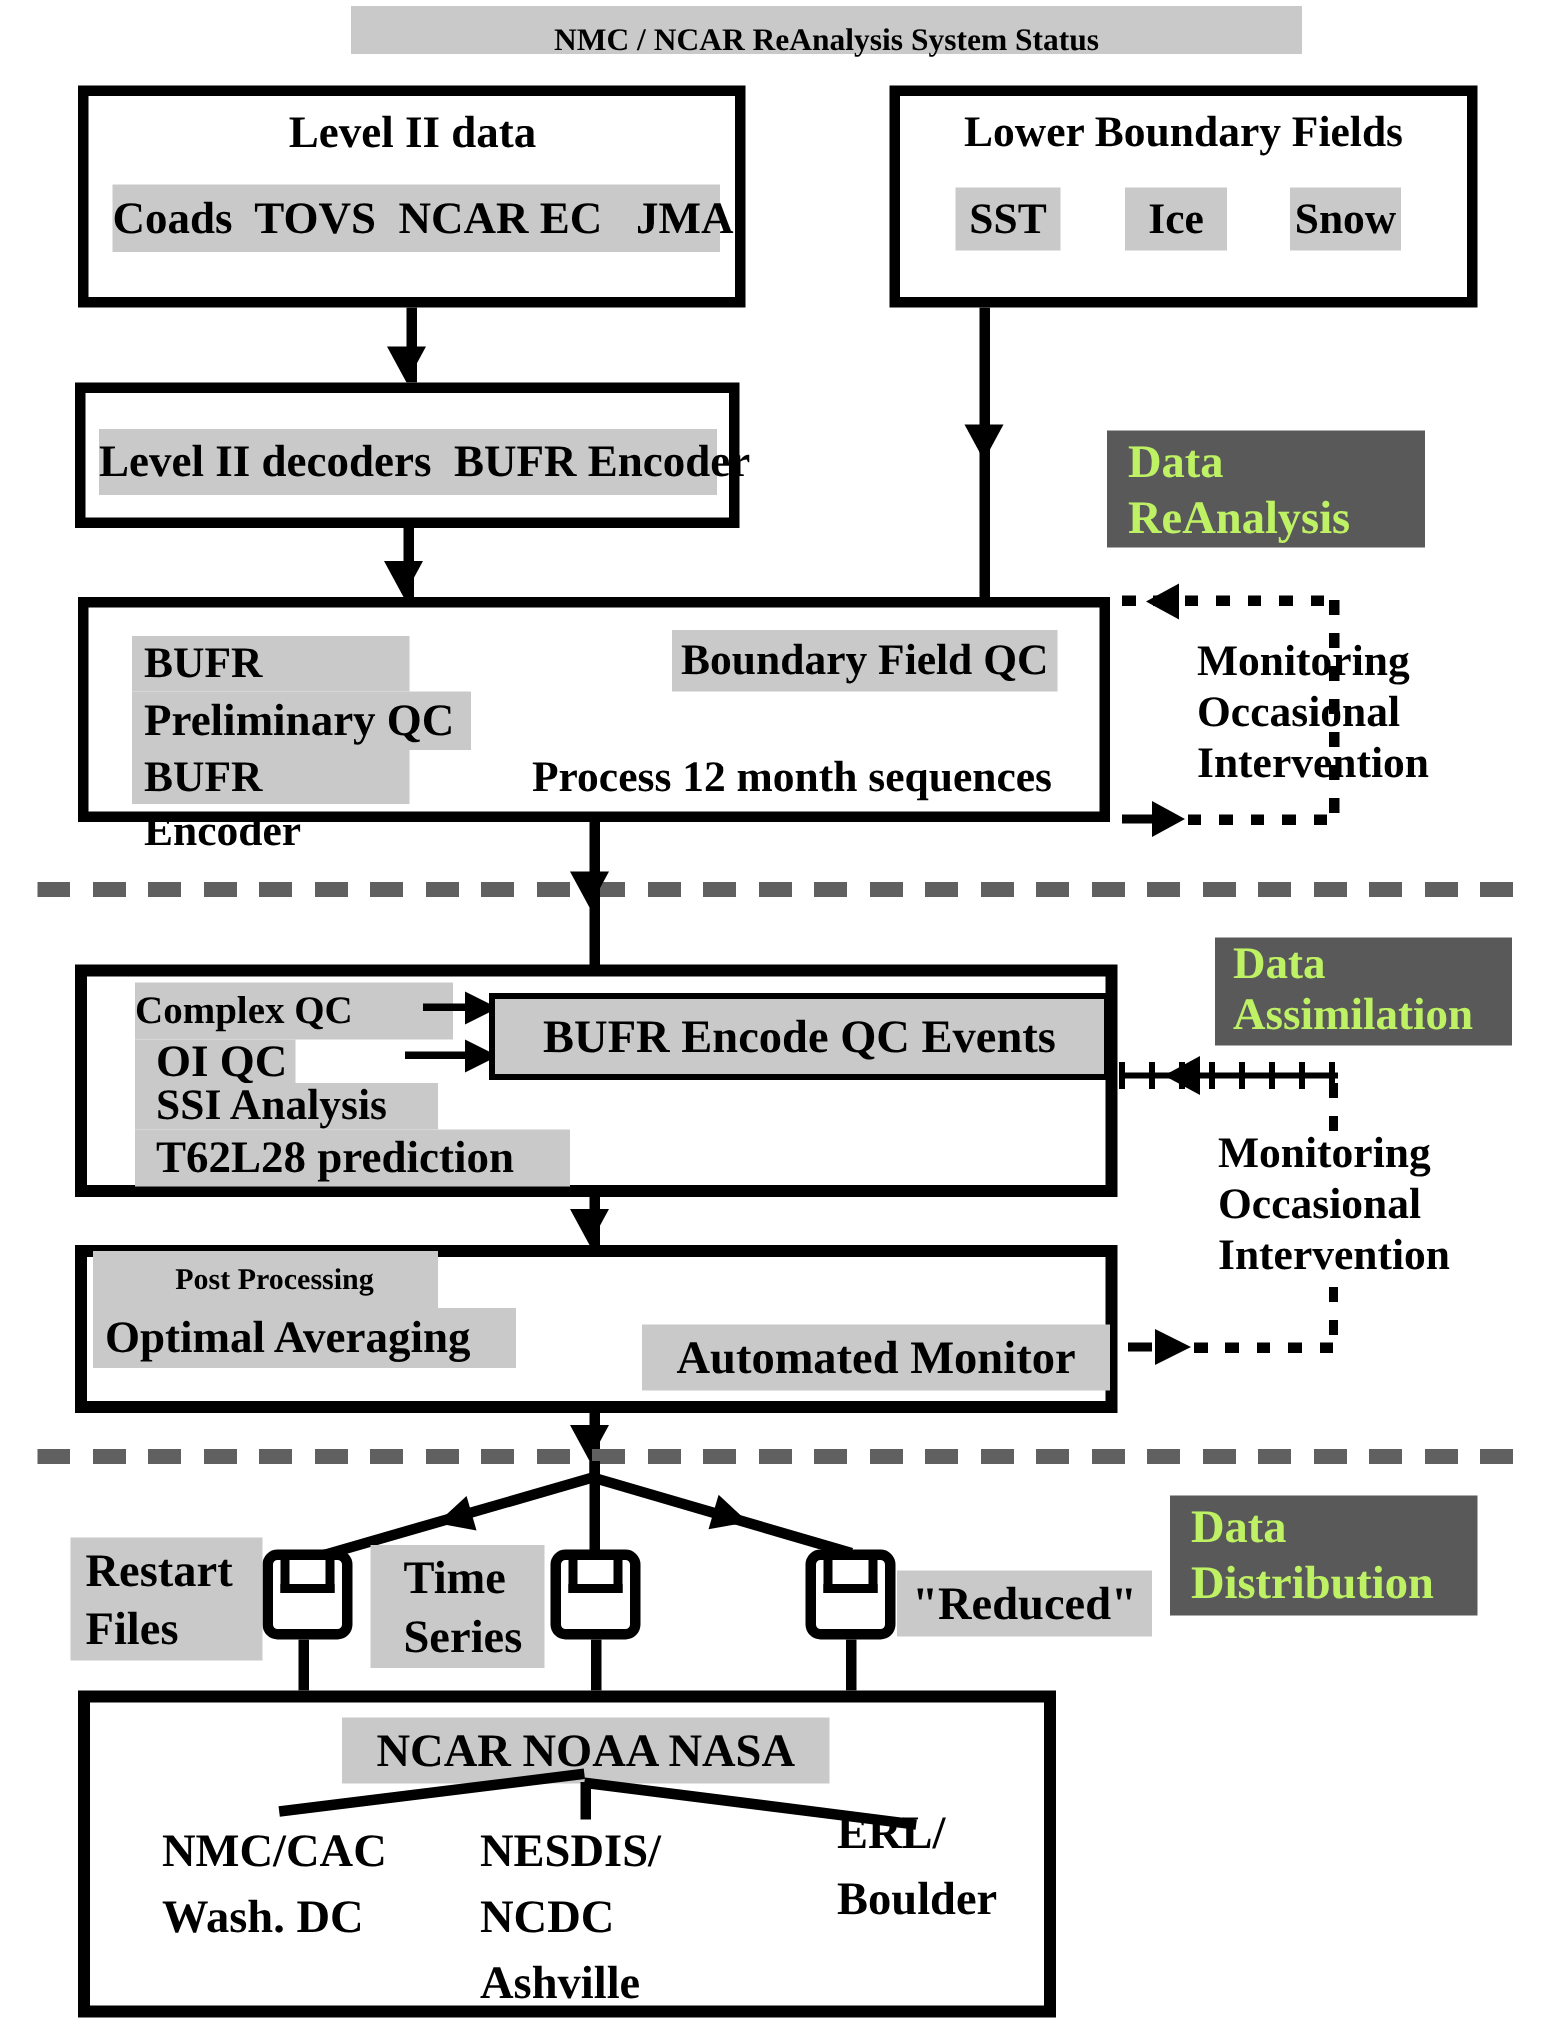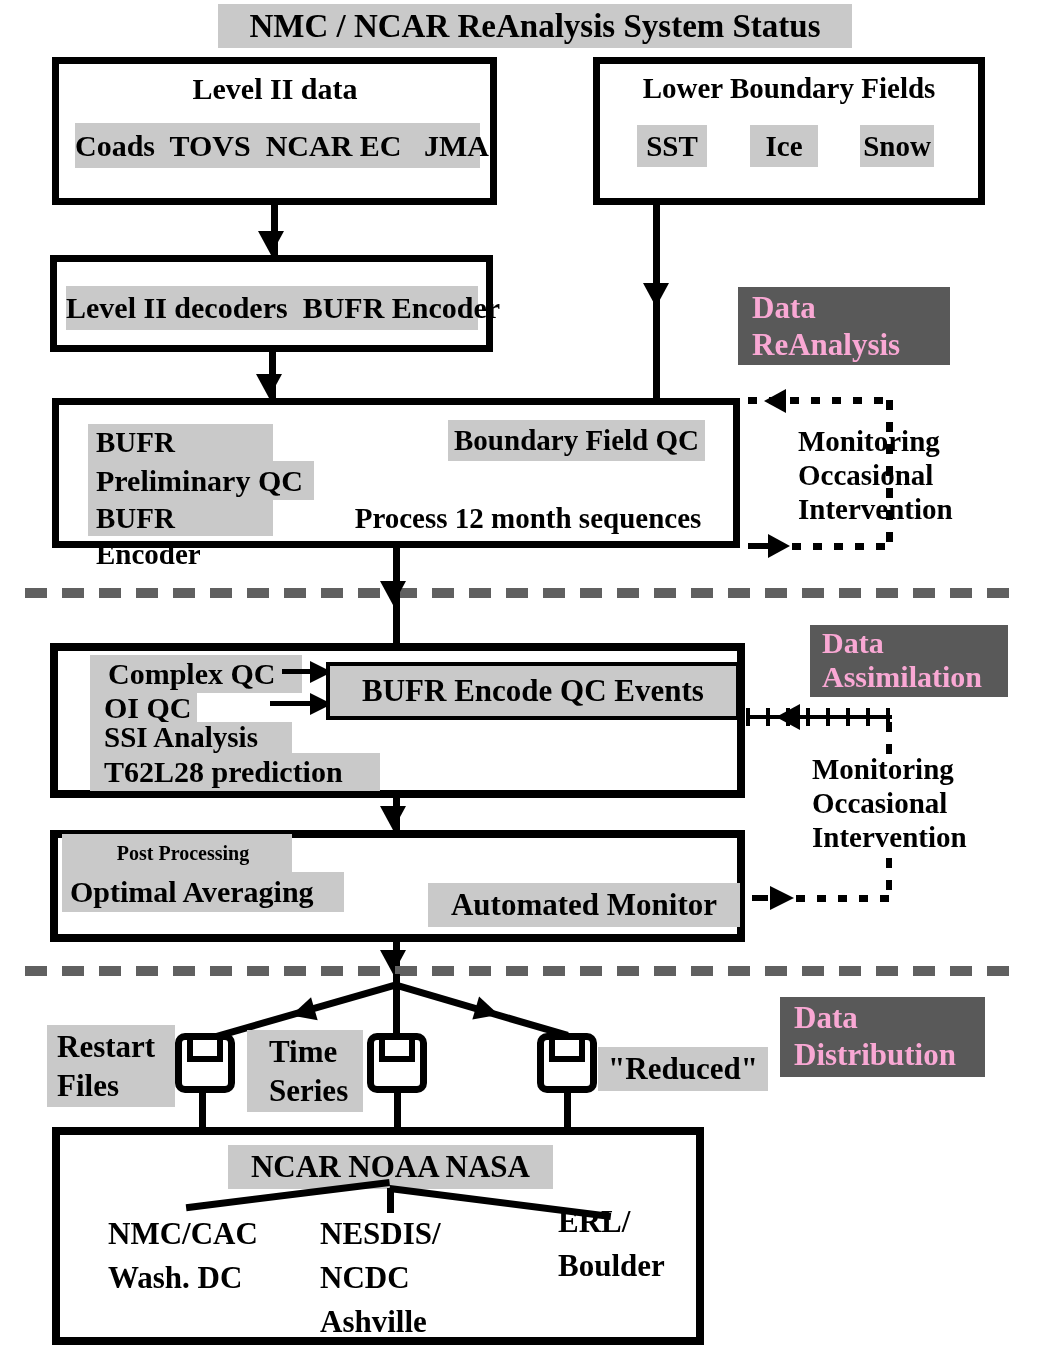--- a/index.html
+++ b/index.html
@@ -5,21 +5,21 @@
   html,body{margin:0;padding:0;background:#ffffff;}
   .page{
     position:relative;width:1040px;height:1354px;background:#ffffff;
     font-family:"Liberation Serif","DejaVu Serif",serif;font-weight:bold;color:#000;
     overflow:hidden;
   }
   .abs{position:absolute;}
   .box{position:absolute;border:7px solid #000;background:transparent;box-sizing:border-box;}
   .box8{border-width:8px;}
   .hl{background:#c9c9c9;}
-  .stage{position:absolute;background:#595959;color:#f9a8d4;box-sizing:border-box;}
+  .stage{position:absolute;background:#595959;color:#bef264;box-sizing:border-box;}
   .line{position:absolute;background:#000;}
   .tri{position:absolute;width:0;height:0;}
   .tri-down{border-left:13px solid transparent;border-right:13px solid transparent;border-top:24px solid #000;}
   .tri-left{border-top:12px solid transparent;border-bottom:12px solid transparent;border-right:22px solid #000;}
   .tri-right{border-top:12px solid transparent;border-bottom:12px solid transparent;border-left:22px solid #000;}
   .dotsH{position:absolute;background-image:repeating-linear-gradient(90deg,#000 0 9px,transparent 9px 21px);}
   .dotsV{position:absolute;background-image:repeating-linear-gradient(180deg,#000 0 10px,transparent 10px 22px);}
   .divider{position:absolute;height:10px;background-image:repeating-linear-gradient(90deg,#606060 0 22px,transparent 22px 37px);}
   .txt{position:absolute;box-sizing:border-box;}
   .center{text-align:center;}
@@ -28,21 +28,21 @@
   .diag{position:absolute;transform-origin:0 50%;}
   .disk{position:absolute;width:60px;height:60px;border:7px solid #000;border-radius:10px;background:#fff;box-sizing:border-box;}
   .disk .notch{position:absolute;left:5px;top:0;width:24px;height:16px;border:6px solid #000;border-top:none;background:#fff;}
   .ticks{position:absolute;background-image:repeating-linear-gradient(90deg,#000 0 4px,transparent 4px 20px);}
 </style>
 </head>
 <body>
 
 <div class="page">
 
-  <div class="txt hl center" style="left:218px;top:4px;width:634px;height:44px;font-size:33px;line-height:44px;">NMC / NCAR ReAnalysis System Status</div>
+  <div class="txt hl center" style="left:234px;top:4px;width:634px;height:32px;font-size:21px;line-height:44px;">NMC / NCAR ReAnalysis System Status</div>
 
   <div class="box" style="left:52px;top:57px;width:445px;height:148px;"></div>
   <div class="txt center" style="left:60px;top:72px;width:430px;height:34px;font-size:30px;">Level II data</div>
   <div class="txt hl center pre" style="left:75px;top:123px;width:405px;height:45px;font-size:30px;line-height:45px;">Coads  TOVS  NCAR EC   JMA</div>
 
   <div class="box" style="left:593px;top:57px;width:392px;height:148px;"></div>
   <div class="txt center" style="left:598px;top:72px;width:382px;height:34px;font-size:29px;">Lower Boundary Fields</div>
   <div class="txt hl center" style="left:637px;top:125px;width:70px;height:42px;font-size:29px;line-height:42px;">SST</div>
   <div class="txt hl center" style="left:750px;top:125px;width:68px;height:42px;font-size:29px;line-height:42px;">Ice</div>
   <div class="txt hl center" style="left:860px;top:125px;width:74px;height:42px;font-size:29px;line-height:42px;">Snow</div>
@@ -82,21 +82,21 @@
     <span>Occasional</span>
     <span>Intervention</span>
   </div>
 
   <div class="divider" style="left:25px;top:588px;width:990px;"></div>
 
   <div class="line" style="left:393px;top:548px;width:7px;height:100px;"></div>
   <div class="tri tri-down" style="left:380px;top:581px;"></div>
 
   <div class="box box8" style="left:50px;top:643px;width:695px;height:155px;"></div>
-  <div class="txt hl" style="left:90px;top:655px;width:212px;height:38px;font-size:30px;line-height:38px;padding-left:18px;">Complex QC</div>
+  <div class="txt hl" style="left:90px;top:655px;width:212px;height:38px;font-size:26px;line-height:38px;padding-left:0;">Complex QC</div>
   <div class="txt hl" style="left:90px;top:693px;width:107px;height:29px;font-size:30px;line-height:29px;padding-left:14px;">OI QC</div>
   <div class="txt hl" style="left:90px;top:722px;width:202px;height:31px;font-size:29px;line-height:31px;padding-left:14px;">SSI Analysis</div>
   <div class="txt hl" style="left:90px;top:753px;width:290px;height:38px;font-size:30px;line-height:38px;padding-left:14px;">T62L28 prediction</div>
   <div class="line" style="left:282px;top:669px;width:36px;height:5px;"></div>
   <div class="tri" style="left:310px;top:661px;border-top:11px solid transparent;border-bottom:11px solid transparent;border-left:22px solid #000;"></div>
   <div class="line" style="left:270px;top:701px;width:48px;height:5px;"></div>
   <div class="tri" style="left:310px;top:693px;border-top:11px solid transparent;border-bottom:11px solid transparent;border-left:22px solid #000;"></div>
   <div class="txt hl center" style="left:326px;top:662px;width:414px;height:58px;border:4px solid #000;font-size:31px;line-height:50px;">BUFR Encode QC Events</div>
 
   <div class="stage stack" style="left:810px;top:625px;width:198px;height:72px;padding:1px 0 0 12px;font-size:30px;line-height:34px;">

